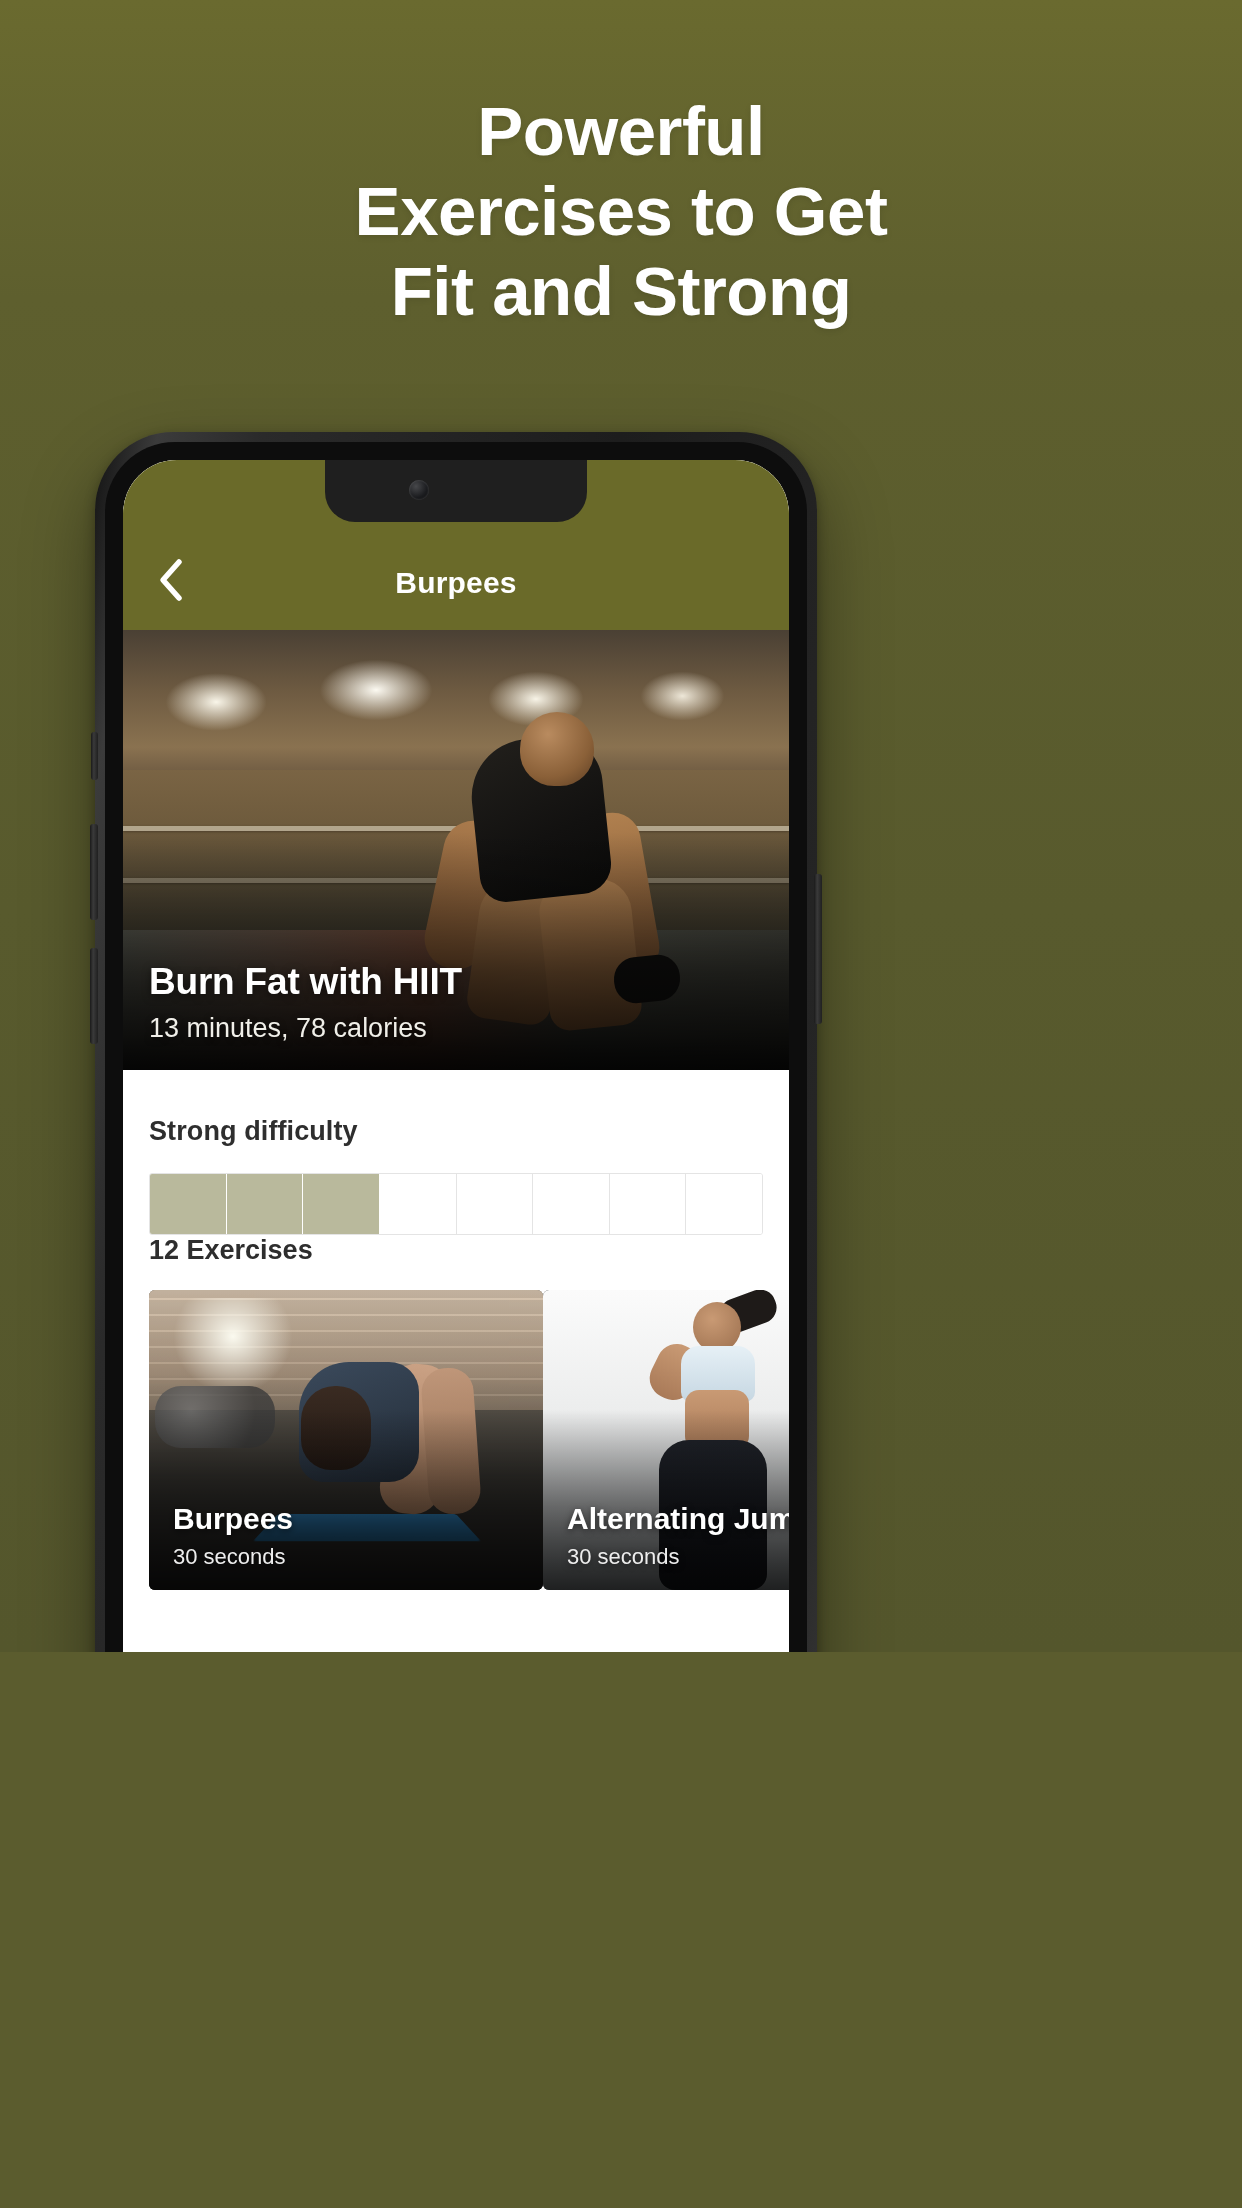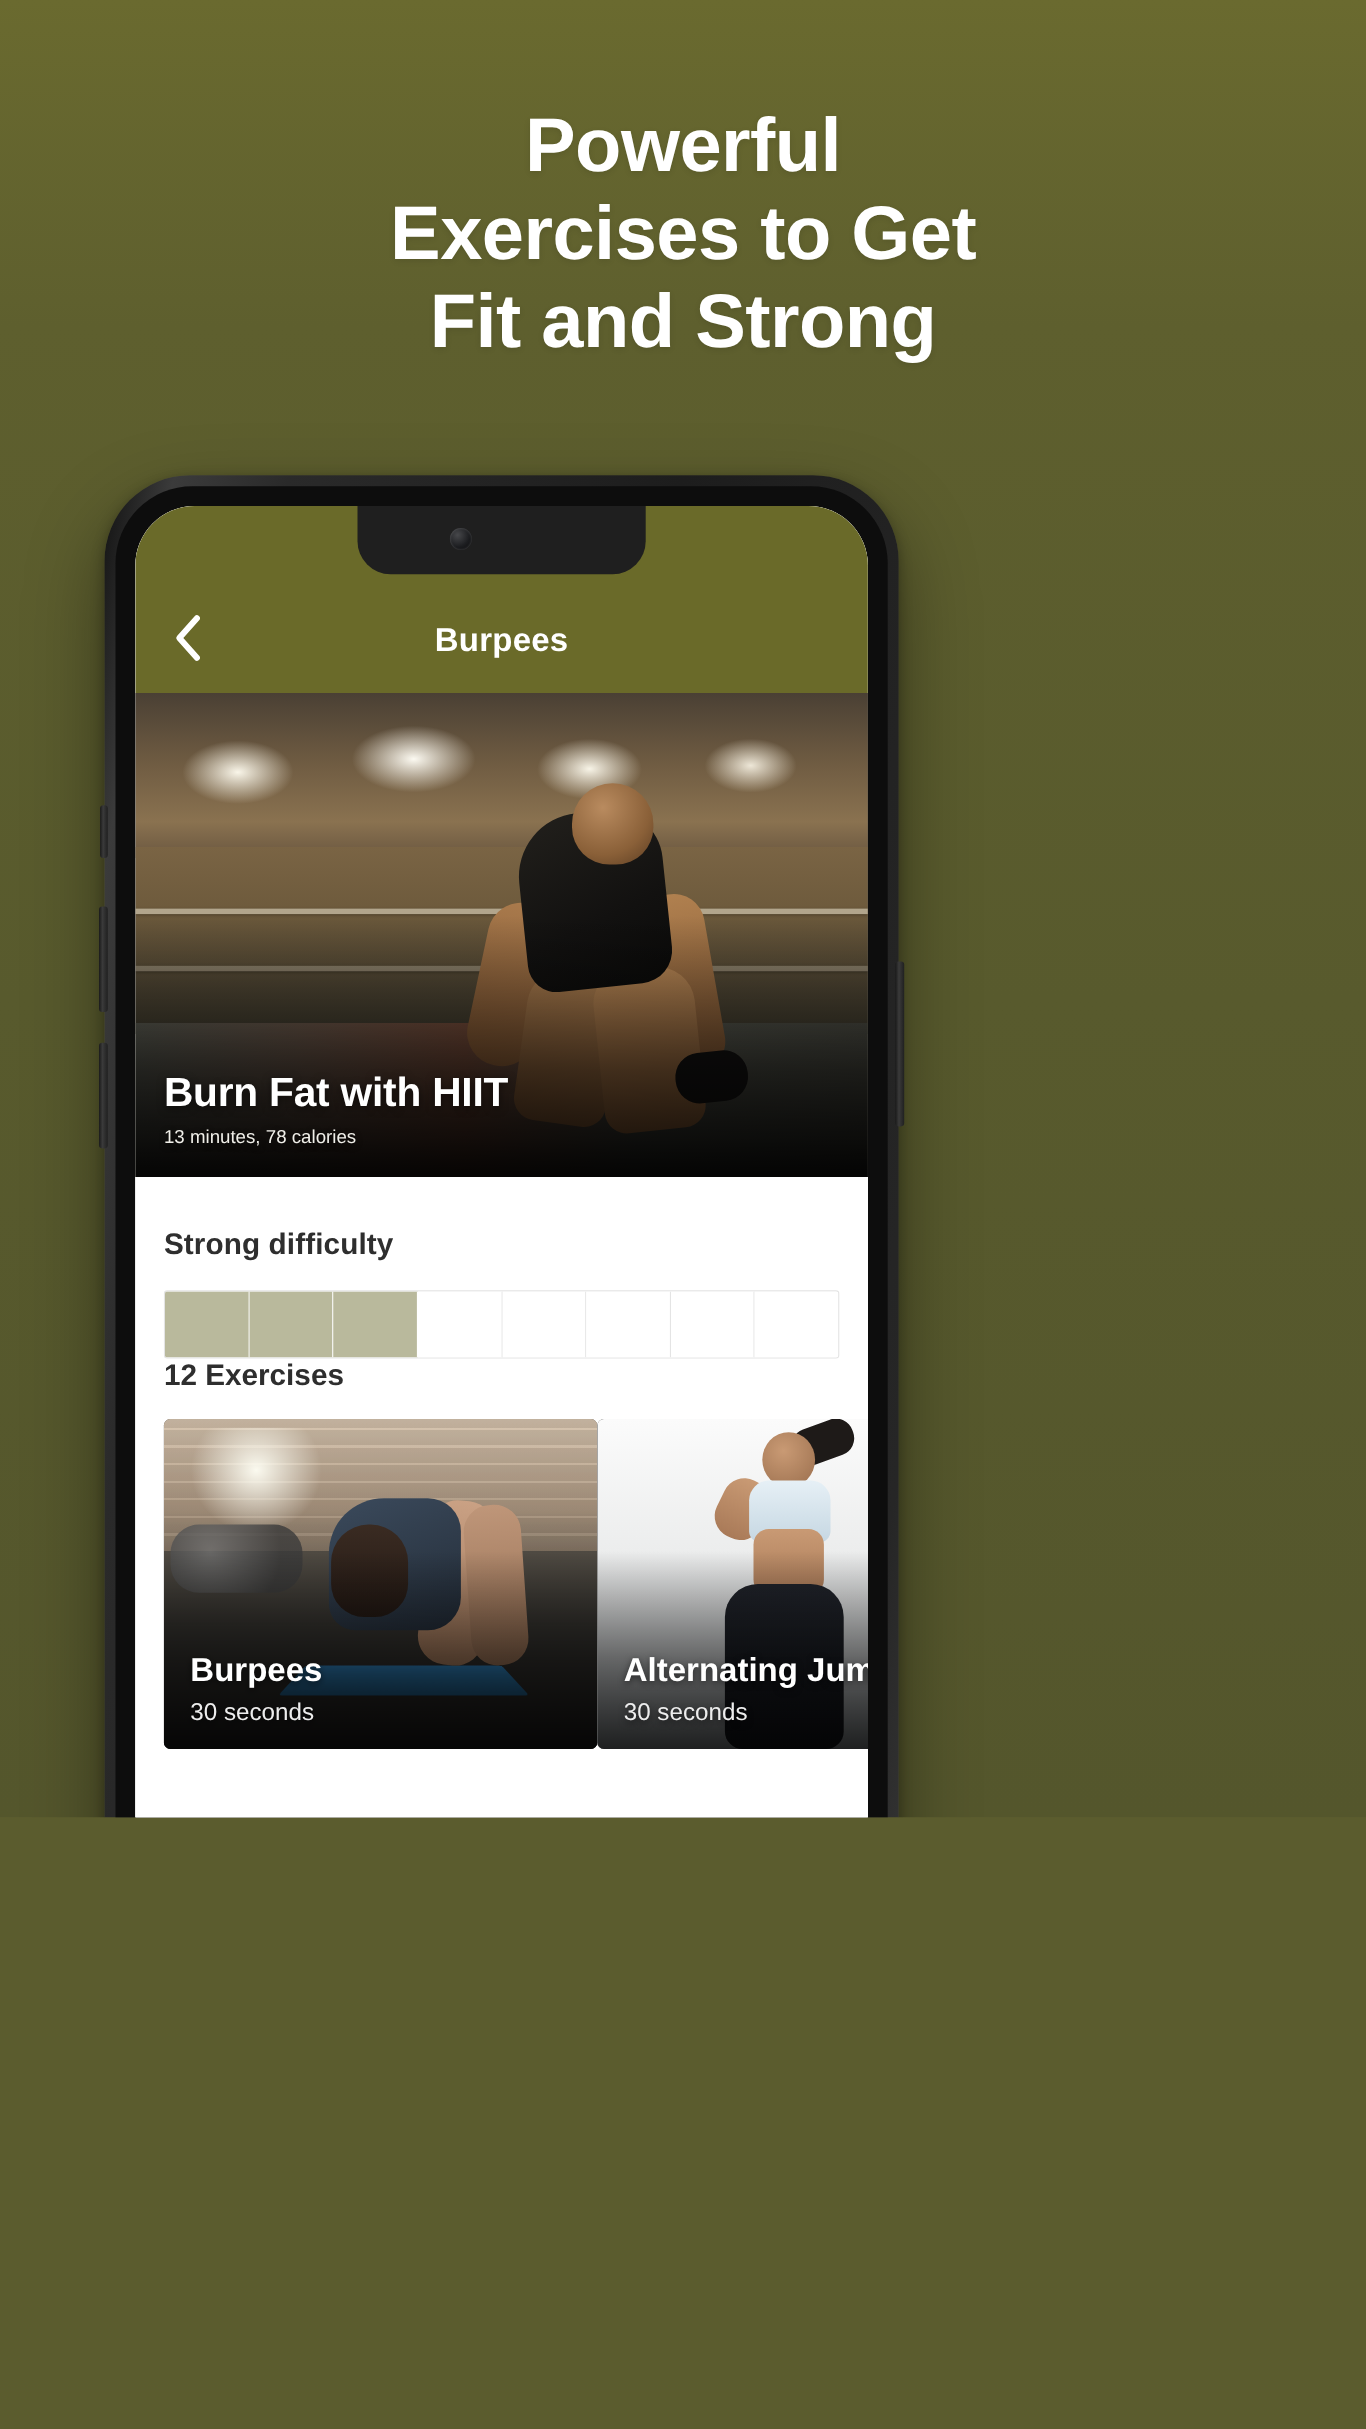--- a/index.html
+++ b/index.html
@@ -245,21 +245,21 @@
   .hero-title {
     color: #ffffff;
     font-size: 37px;
     font-weight: 700;
     letter-spacing: -0.2px;
     text-shadow: 0 2px 8px rgba(0,0,0,0.55);
   }
   .hero-sub {
     margin-top: 10px;
     color: #f0efe9;
-    font-size: 17px;
+    font-size: 27px;
     font-weight: 400;
     text-shadow: 0 2px 6px rgba(0,0,0,0.5);
   }
 
   
   .content {
     background: #ffffff;
     padding: 46px 26px 0 26px;
     flex: 1 1 auto;
     position: relative;

